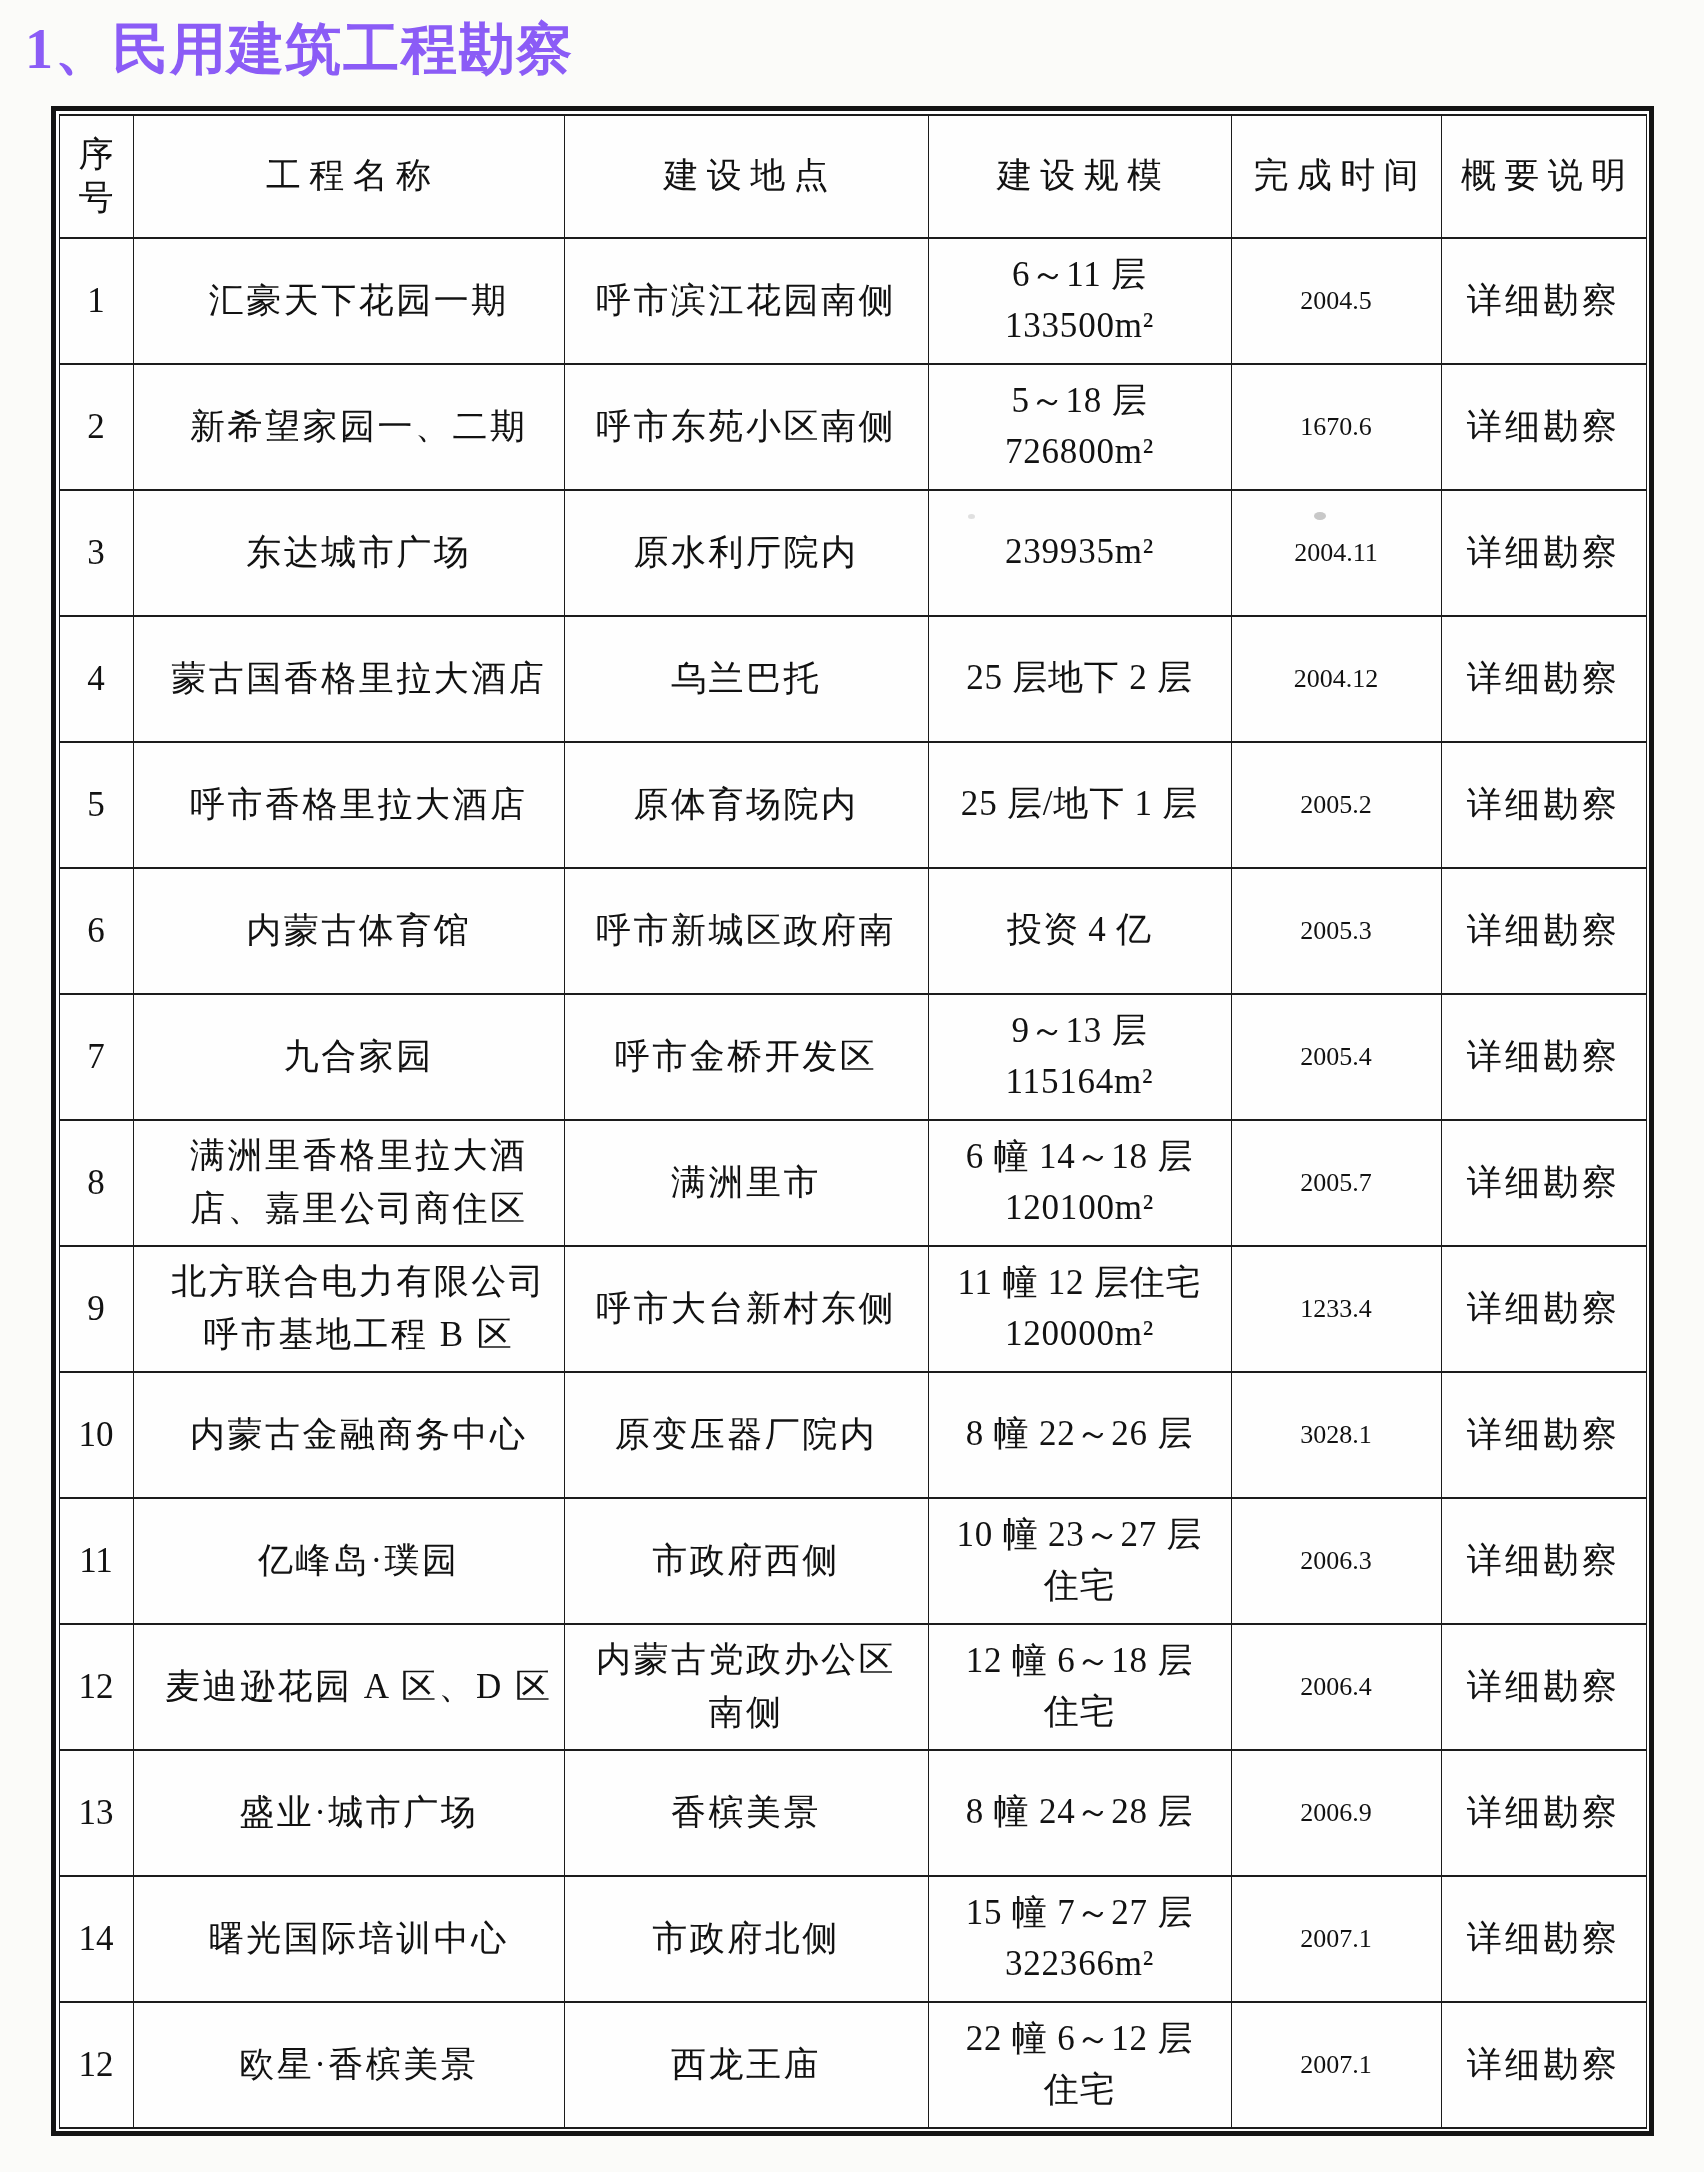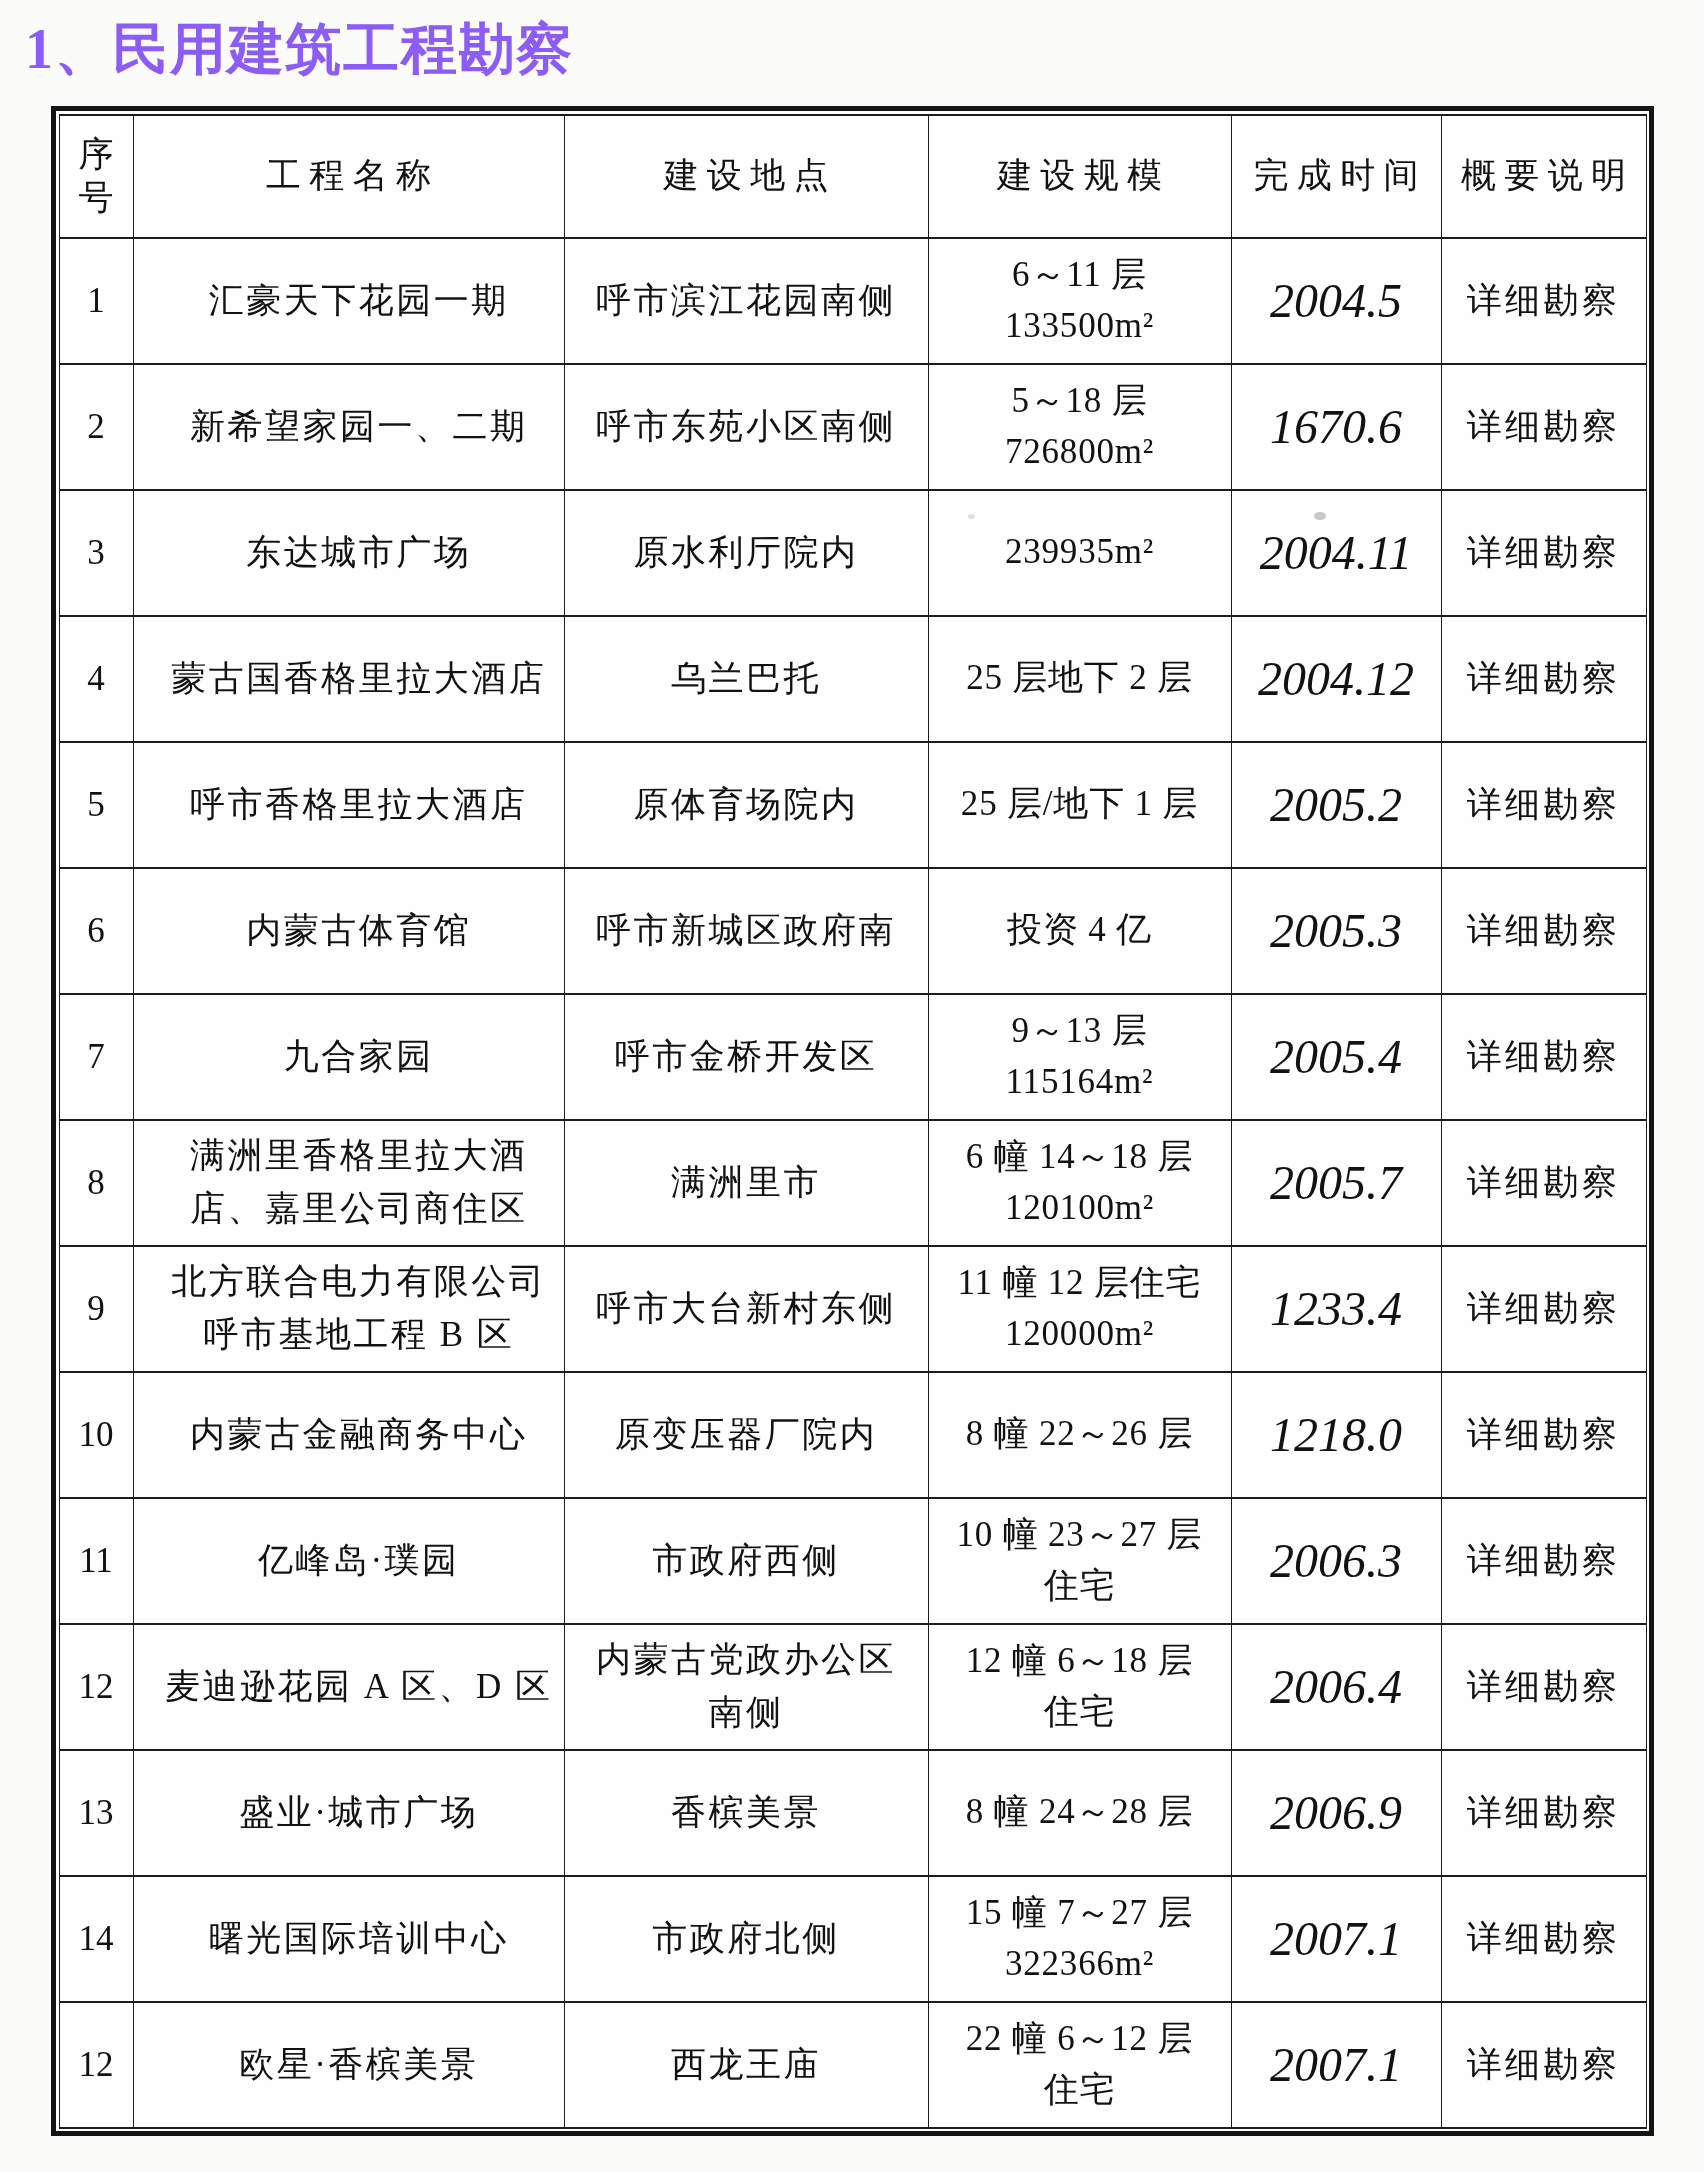--- a/index.html
+++ b/index.html
@@ -64,21 +64,21 @@
     letter-spacing:2.5px;
     white-space:pre-line;
     line-height:1.5;
   }
   td.c-scale{
     font-size:35px;
     letter-spacing:0.8px;
     white-space:pre-line;
     line-height:1.45;
   }
-  td.c-time{ font-size:48px;font-style:italic; }
+  td.c-time{ font-size:26px; }
   td.c-note{ font-size:35px; letter-spacing:3.4px;font-family:Liberation Serif, serif; }
   
   .speck{
     position:absolute;
     background:#9a9a9a;
     border-radius:50%;
     opacity:.55;
   }
   .speck-1{ left:1314px; top:512px; width:11.8px; height:8.4px; }
   .speck-2{ left:968px; top:514px; width:6.7px; height:5px; opacity:.3; }
@@ -187,21 +187,21 @@
     <td class="c-scale">11 幢 12 层住宅
 120000m²</td>
     <td class="c-time">1233.4</td>
     <td class="c-note">详细勘察</td>
   </tr>
         <tr class="data-row">
     <td class="c-no">10</td>
     <td class="c-name">内蒙古金融商务中心</td>
     <td class="c-loc">原变压器厂院内</td>
     <td class="c-scale">8 幢 22～26 层</td>
-    <td class="c-time">1218.0</td>
+    <td class="c-time">3028.1</td>
     <td class="c-note">详细勘察</td>
   </tr>
         <tr class="data-row">
     <td class="c-no">11</td>
     <td class="c-name">亿峰岛·璞园</td>
     <td class="c-loc">市政府西侧</td>
     <td class="c-scale">10 幢 23～27 层
 住宅</td>
     <td class="c-time">2006.3</td>
     <td class="c-note">详细勘察</td>

